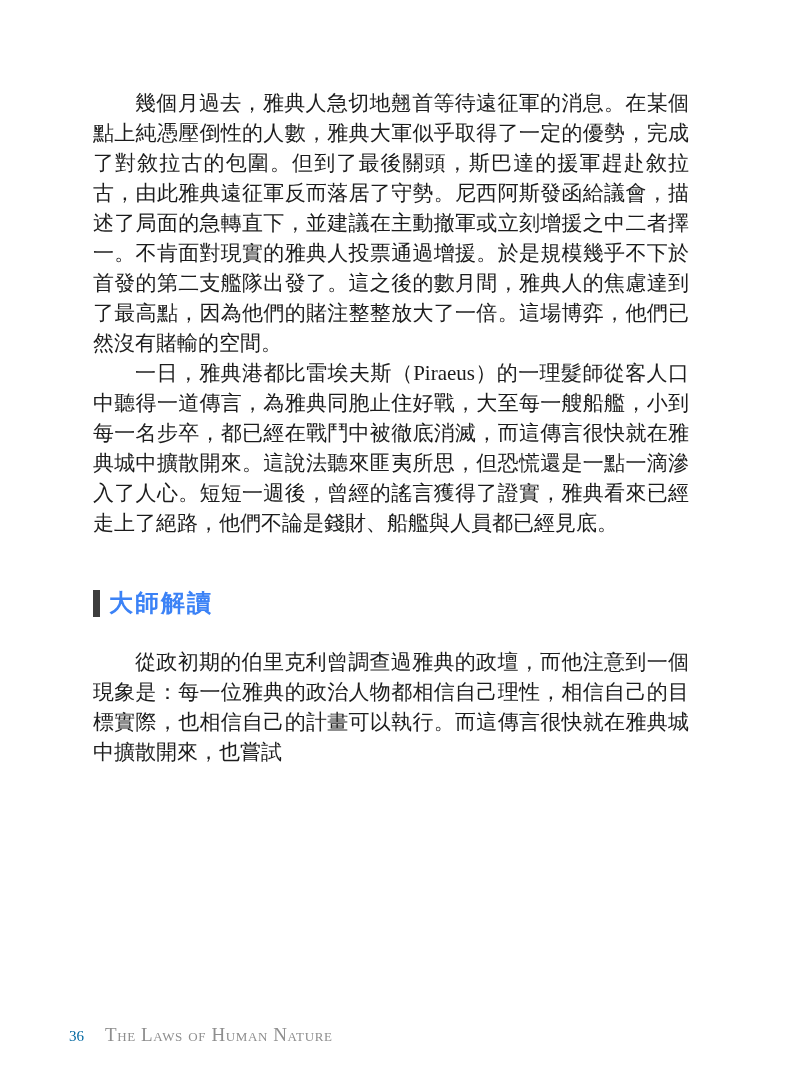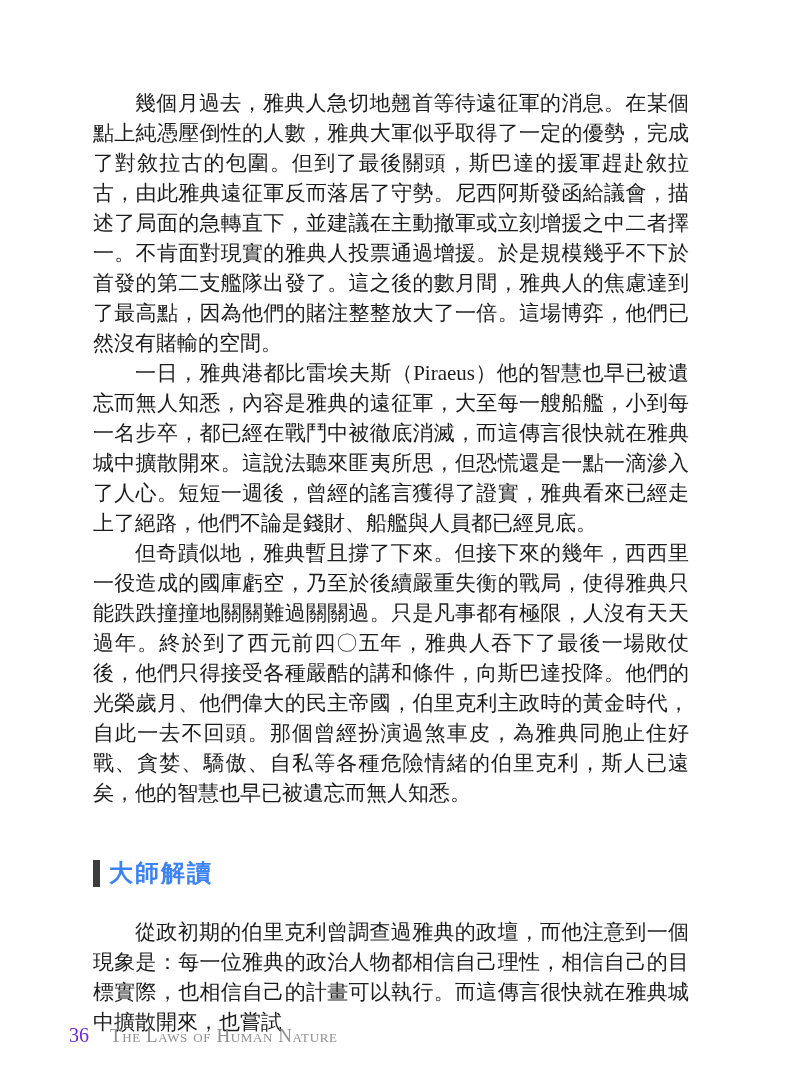--- a/index.html
+++ b/index.html
@@ -56,43 +56,42 @@
     margin-top: 30px;
   }
   .page-footer {
     position: absolute;
     left: 69px;
     top: 1024px;
     display: flex;
     align-items: baseline;
   }
   .page-number {
-    font-size: 20px;
-    color: #6d28d9;
+    font-size: 15px;
+    color: #0369a1;
     font-family: "Liberation Serif", "DejaVu Serif", serif;
   }
   .book-title {
     margin-left: 21px;
     font-size: 19px;
     font-variant: small-caps;
     letter-spacing: 0.6px;
     color: #8e8e8e;
     font-family: "Liberation Serif", "DejaVu Serif", serif;
   }
 </style>
 </head>
 <body>
 
 <div class="page">
   <main class="content">
 
     <section id="paragraphs-top" class="paragraph-group-top">
         <p class="body-paragraph">幾個月過去，雅典人急切地翹首等待遠征軍的消息。在某個點上純憑壓倒性的人數，雅典大軍似乎取得了一定的優勢，完成了對敘拉古的包圍。但到了最後關頭，斯巴達的援軍趕赴敘拉古，由此雅典遠征軍反而落居了守勢。尼西阿斯發函給議會，描述了局面的急轉直下，並建議在主動撤軍或立刻增援之中二者擇一。不肯面對現實的雅典人投票通過增援。於是規模幾乎不下於首發的第二支艦隊出發了。這之後的數月間，雅典人的焦慮達到了最高點，因為他們的賭注整整放大了一倍。這場博弈，他們已然沒有賭輸的空間。</p>
-        <p class="body-paragraph">一日，雅典港都比雷埃夫斯（Piraeus）他的智慧也早已被遺忘而無人知悉，內容是雅典的遠征軍，大至每一艘船艦，小到每一名步卒，都已經在戰鬥中被徹底消滅，而這傳言很快就在雅典城中擴散開來。這說法聽來匪夷所思，但恐慌還是一點一滴滲入了人心。短短一週後，曾經的謠言獲得了證實，雅典看來已經走上了絕路，他們不論是錢財、船艦與人員都已經見底。</p>
-        <p class="body-paragraph">但奇蹟似地，雅典暫且撐了下來。但接下來的幾年，西西里一役造成的國庫虧空，乃至於後續嚴重失衡的戰局，使得雅典只能跌跌撞撞地關關難過關關過。只是凡事都有極限，人沒有天天過年。終於到了西元前四〇五年，雅典人吞下了最後一場敗仗後，他們只得接受各種嚴酷的講和條件，向斯巴達投降。他們的光榮歲月、他們偉大的民主帝國，伯里克利主政時的黃金時代，自此一去不回頭。那個曾經扮演過煞車皮，為雅典同胞止住好戰、貪婪、驕傲、自私等各種危險情緒的伯里克利，斯人已遠矣，他的智慧也早已被遺忘而無人知悉。</p>
+        <p class="body-paragraph">一日，雅典港都比雷埃夫斯（Piraeus）的一理髮師從客人口中聽得一道傳言，為雅典同胞止住好戰，大至每一艘船艦，小到每一名步卒，都已經在戰鬥中被徹底消滅，而這傳言很快就在雅典城中擴散開來。這說法聽來匪夷所思，但恐慌還是一點一滴滲入了人心。短短一週後，曾經的謠言獲得了證實，雅典看來已經走上了絕路，他們不論是錢財、船艦與人員都已經見底。</p>
       </section>
 
     <h2 class="section-header">
       <span class="bar"></span>
       <span class="section-title">大師解讀</span>
     </h2>
 
     <section id="paragraphs-bottom" class="paragraph-group-bottom">
         <p class="body-paragraph">從政初期的伯里克利曾調查過雅典的政壇，而他注意到一個現象是：每一位雅典的政治人物都相信自己理性，相信自己的目標實際，也相信自己的計畫可以執行。而這傳言很快就在雅典城中擴散開來，也嘗試</p>
       </section>

